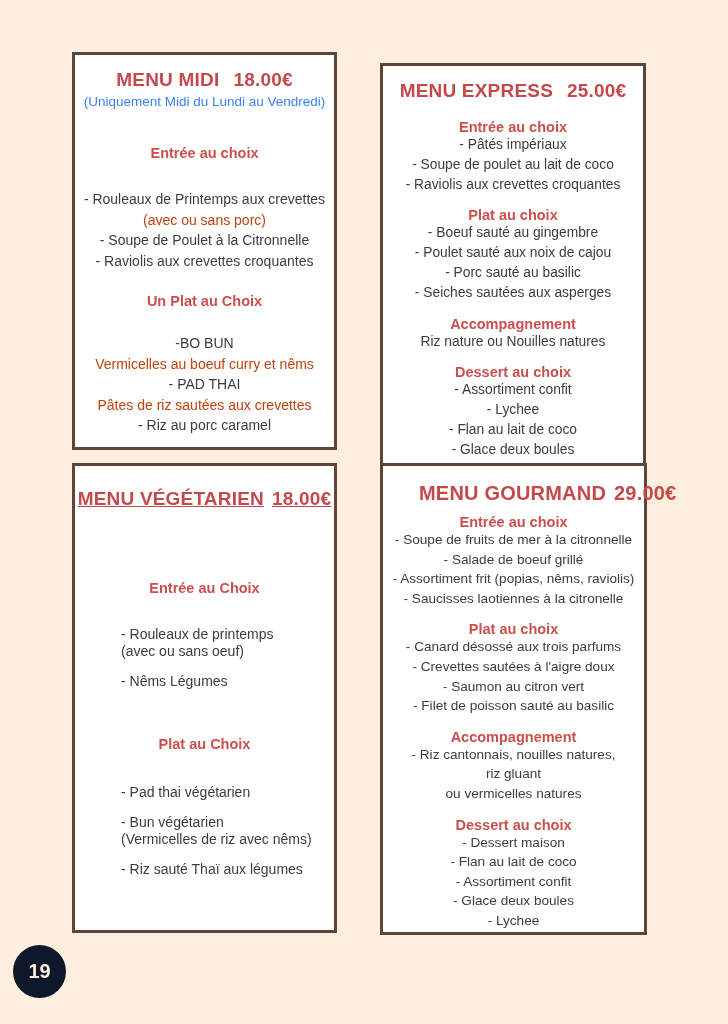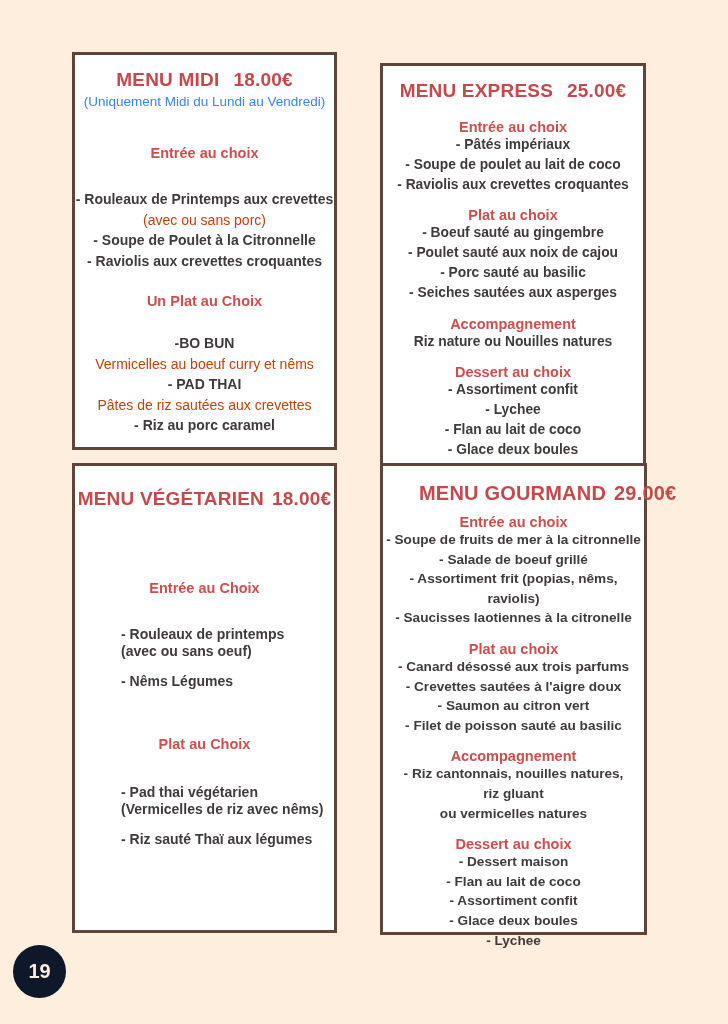--- a/index.html
+++ b/index.html
@@ -25,37 +25,37 @@
 
   .menu-title{
     color:#c5494b;
     font-weight:bold;
     font-size:19px;
     letter-spacing:0.2px;
     margin-top:14px;
     white-space:nowrap;
   }
   .menu-title .price{margin-left:14px;}
-  .box3 .menu-title{margin-top:22px;}
+  .box3 .menu-title{margin-top:22px;text-decoration:underline;}
   .box4 .menu-title{margin-top:16px;font-size:20px;padding-left:36px;}
   .box4 .menu-title .price{margin-left:8px;}
 
   .menu-subtitle{
     color:#3b82f6;
     font-size:13.5px;
     margin-top:3px;
   }
 
   .section-heading{
     color:#cb4f4c;
     font-weight:bold;
     font-size:14.5px;
   }
   .item{
-    font-weight:bold;
+    font-weight:normal;
     font-size:14px;
     line-height:20px;
   }
   .item.muted{
     font-weight:normal;
     color:#c2410c;
   }
 
   
   .box1 .section-heading.h0{margin-top:36px;}
@@ -171,20 +171,21 @@
   <div class="section-heading h0">Entrée au Choix</div>
   <div class="items items-0">
     <div class="item">- Rouleaux de printemps</div>
     <div class="item tight">(avec ou sans oeuf)</div>
     <div class="item">- Nêms Légumes</div>
   </div>
 
   <div class="section-heading h1">Plat au Choix</div>
   <div class="items items-1">
     <div class="item">- Pad thai végétarien</div>
+    <div class="item">- Bun végétarien</div>
     <div class="item tight">(Vermicelles de riz avec nêms)</div>
     <div class="item">- Riz sauté Thaï aux légumes</div>
   </div>
 </section>
 
 <section class="menu-box box4">
   <div class="menu-title">
     <span>MENU GOURMAND</span><span class="price">29.00€</span>
   </div>
 

